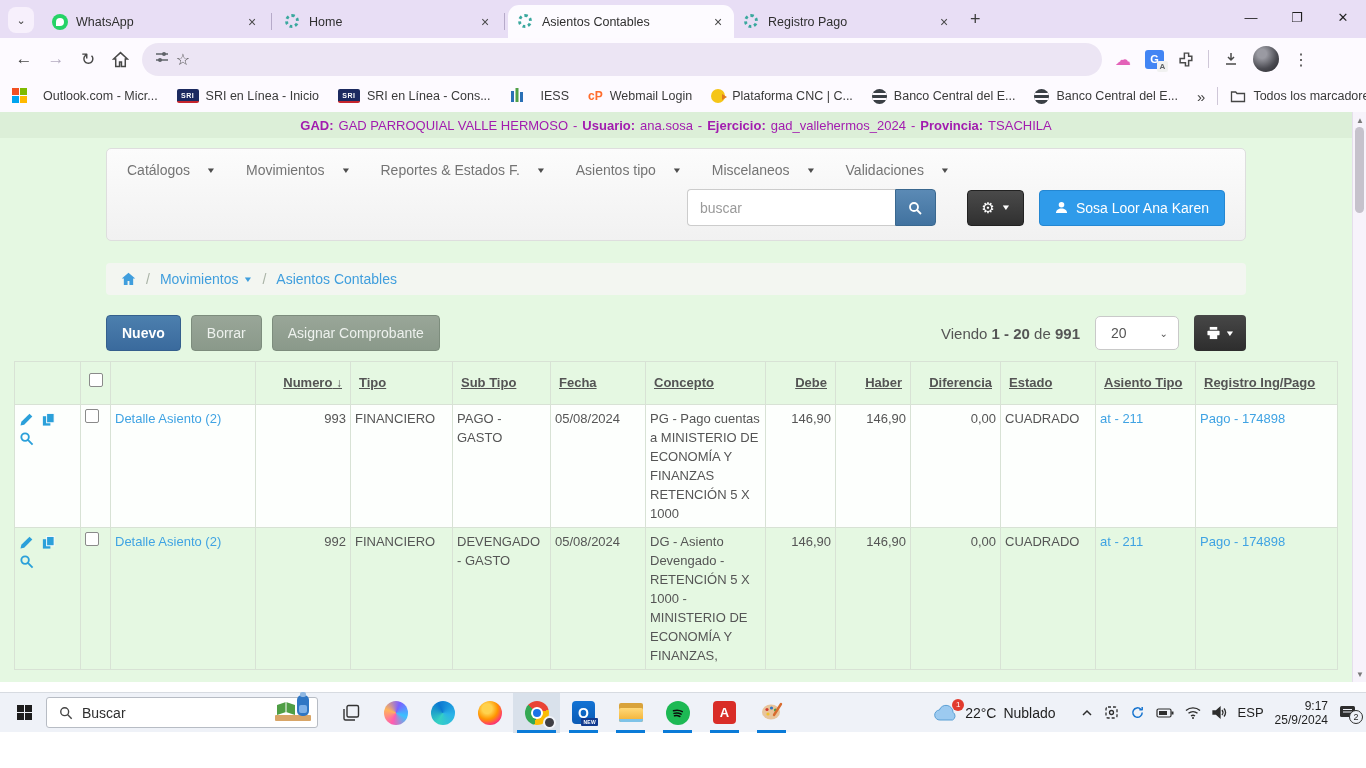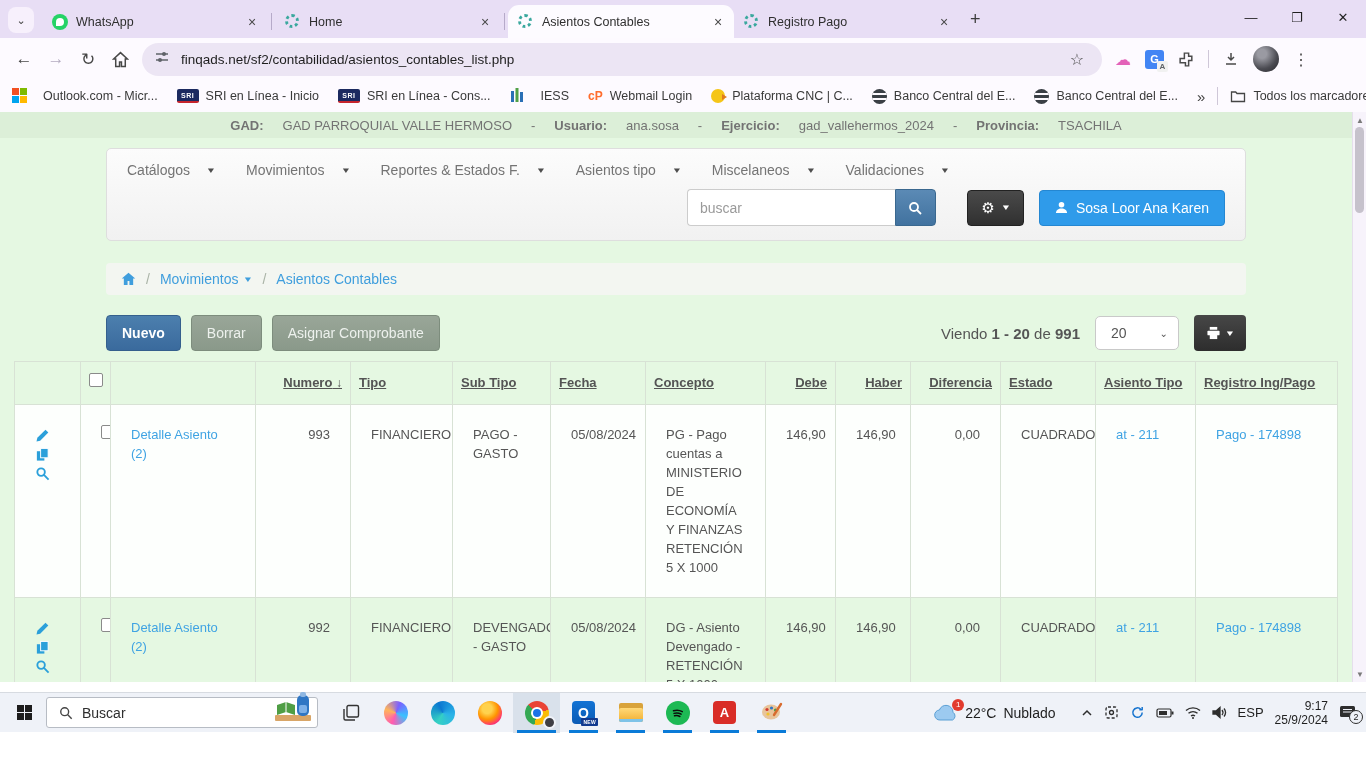--- a/index.html
+++ b/index.html
@@ -48,21 +48,21 @@
   .chick{width:14px;height:14px;border-radius:50%;background:#f5c518;position:relative;}
   .chick::after{content:"";position:absolute;right:-2px;top:5px;border-left:5px solid #e07b1f;border-top:3px solid transparent;border-bottom:3px solid transparent;}
 
   
   .viewport{position:relative;height:570px;background:#e5f8e2;overflow:hidden;}
   .page{width:1352px;}
   .scrollbar{position:absolute;right:0;top:0;width:14px;height:100%;background:#f7f3fb;border-left:1px solid #e5dfec;}
   .sb-arrow{width:14px;height:14px;color:#7a7a7a;font-size:8px;position:absolute;left:0;display:flex;align-items:center;justify-content:center;}
   .sb-thumb{position:absolute;top:15px;left:2px;width:9px;height:86px;background:#c6c2cc;border-radius:5px;}
 
-  .infobar{height:26px;background:#dcefd8;display:flex;align-items:center;justify-content:center;font-size:13px;color:#737373;gap:19px;white-space:nowrap;}
+  .infobar{height:26px;background:#dcefd8;display:flex;align-items:center;justify-content:center;font-size:13px;color:#a21caf;gap:5px;white-space:nowrap;}
   .infobar b{font-weight:bold;}
 
   .panel{width:1140px;margin:10px auto 0;background:linear-gradient(#fcfcfc,#f1f1f1);border:1px solid #dedede;border-radius:5px;padding:13px 20px 14px;}
   .panel-row1{display:flex;align-items:center;}
   .brand{font-size:20px;color:#6b6b6b;margin-right:36px;white-space:nowrap;}
   .menu{display:flex;gap:31px;font-size:14px;color:#747474;}
   .mi{display:flex;align-items:center;gap:17px;white-space:nowrap;}
   .caret{font-size:8px;color:#4d4d4d;transform:scaleX(1.3);}
   .panel-row2{display:flex;justify-content:flex-end;align-items:center;margin-top:11px;padding-right:0;}
   .search-in{width:208px;height:37px;border:1px solid #ccc;border-right:none;border-radius:4px 0 0 4px;padding:0 12px;font-size:14px;color:#555;background:#fff;outline:none;}
@@ -79,21 +79,21 @@
   .btn{height:36px;border-radius:4px;font-size:14px;display:flex;align-items:center;padding:0 15px;white-space:nowrap;}
   .btn-primary{background:linear-gradient(#4c7fae,#3a6a9d);border:1px solid #35608d;color:#fff;font-weight:bold;}
   .btn-muted{background:linear-gradient(#99a698,#8a998a);border:1px solid #7d8d7d;color:#edf1ed;margin-left:10px;}
   .spacer{flex:1;}
   .viewing{font-size:15px;color:#555;margin-right:15px;white-space:nowrap;}
   .pagesize{width:84px;height:34px;background:#fff;border:1px solid #c9c9c9;border-radius:5px;display:flex;align-items:center;padding:0 10px 0 15px;font-size:14px;color:#555;}
   .pagesize .chev{margin-left:auto;color:#555;font-size:10px;}
   .print-btn{margin-left:15px;width:52px;height:36px;background:linear-gradient(#474747,#2d2d2d);border-radius:4px;display:flex;align-items:center;justify-content:center;gap:5px;color:#fff;}
 
   table.grid{margin:10px 14px 0;border-collapse:collapse;table-layout:fixed;width:1323px;font-size:13px;color:#555;}
-  .grid th,.grid td{border:1px solid #d8e2d5;padding:20px;vertical-align:top;line-height:19px;text-align:left;overflow:hidden;}
+  .grid th,.grid td{border:1px solid #d8e2d5;padding:4px;vertical-align:top;line-height:19px;text-align:left;overflow:hidden;}
   .grid th{font-weight:bold;text-decoration:underline;padding:11px 8px;white-space:nowrap;color:#545454;}
   .grid td.r,.grid th.r{text-align:right;}
   .grid tr.white td{background:#fdfffd;}
   a.blue{color:#3fa3e3;text-decoration:none;}
   .ric{display:inline-flex;margin-right:3px;vertical-align:middle;}
   .cb{width:14px;height:14px;border:1px solid #8a8a8a;border-radius:2px;background:#fff;display:inline-block;}
   .sort{font-size:12px;}
 
   
   .win-strip{height:10px;background:#fff;}
@@ -193,21 +193,20 @@
   </div>
   <div class="omnibox">
     <span>
       <svg width="16" height="16" viewBox="0 0 16 16" stroke="#5f6368" stroke-width="1.5" fill="#5f6368">
           <line x1="2" y1="5" x2="14" y2="5"></line>
           <circle cx="10" cy="5" r="2" fill="#5f6368" stroke="none"></circle>
           <line x1="2" y1="11" x2="14" y2="11"></line>
           <circle cx="6" cy="11" r="2" fill="#5f6368" stroke="none"></circle>
         </svg>
     </span>
-    <span class="url">finqads.net/sf2/contabilidad/asientos_contables_list.php</span>
     <span class="mini-ic center">☆</span>
   </div>
   <div class="right-ics">
     <span class="mini-ic center" style="color:#e361b8;">☁</span>
     <span class="tr-badge center">G<span class="a">A</span></span>
     <span class="mini-ic center">
       <svg width="17" height="17" viewBox="0 0 16 16">
           <path d="M6 2h4v3h3v4h-3v5H7v-3H2V7h4z" fill="none" stroke="#4a4a4a" stroke-width="1.4"></path>
         </svg>
     </span>

